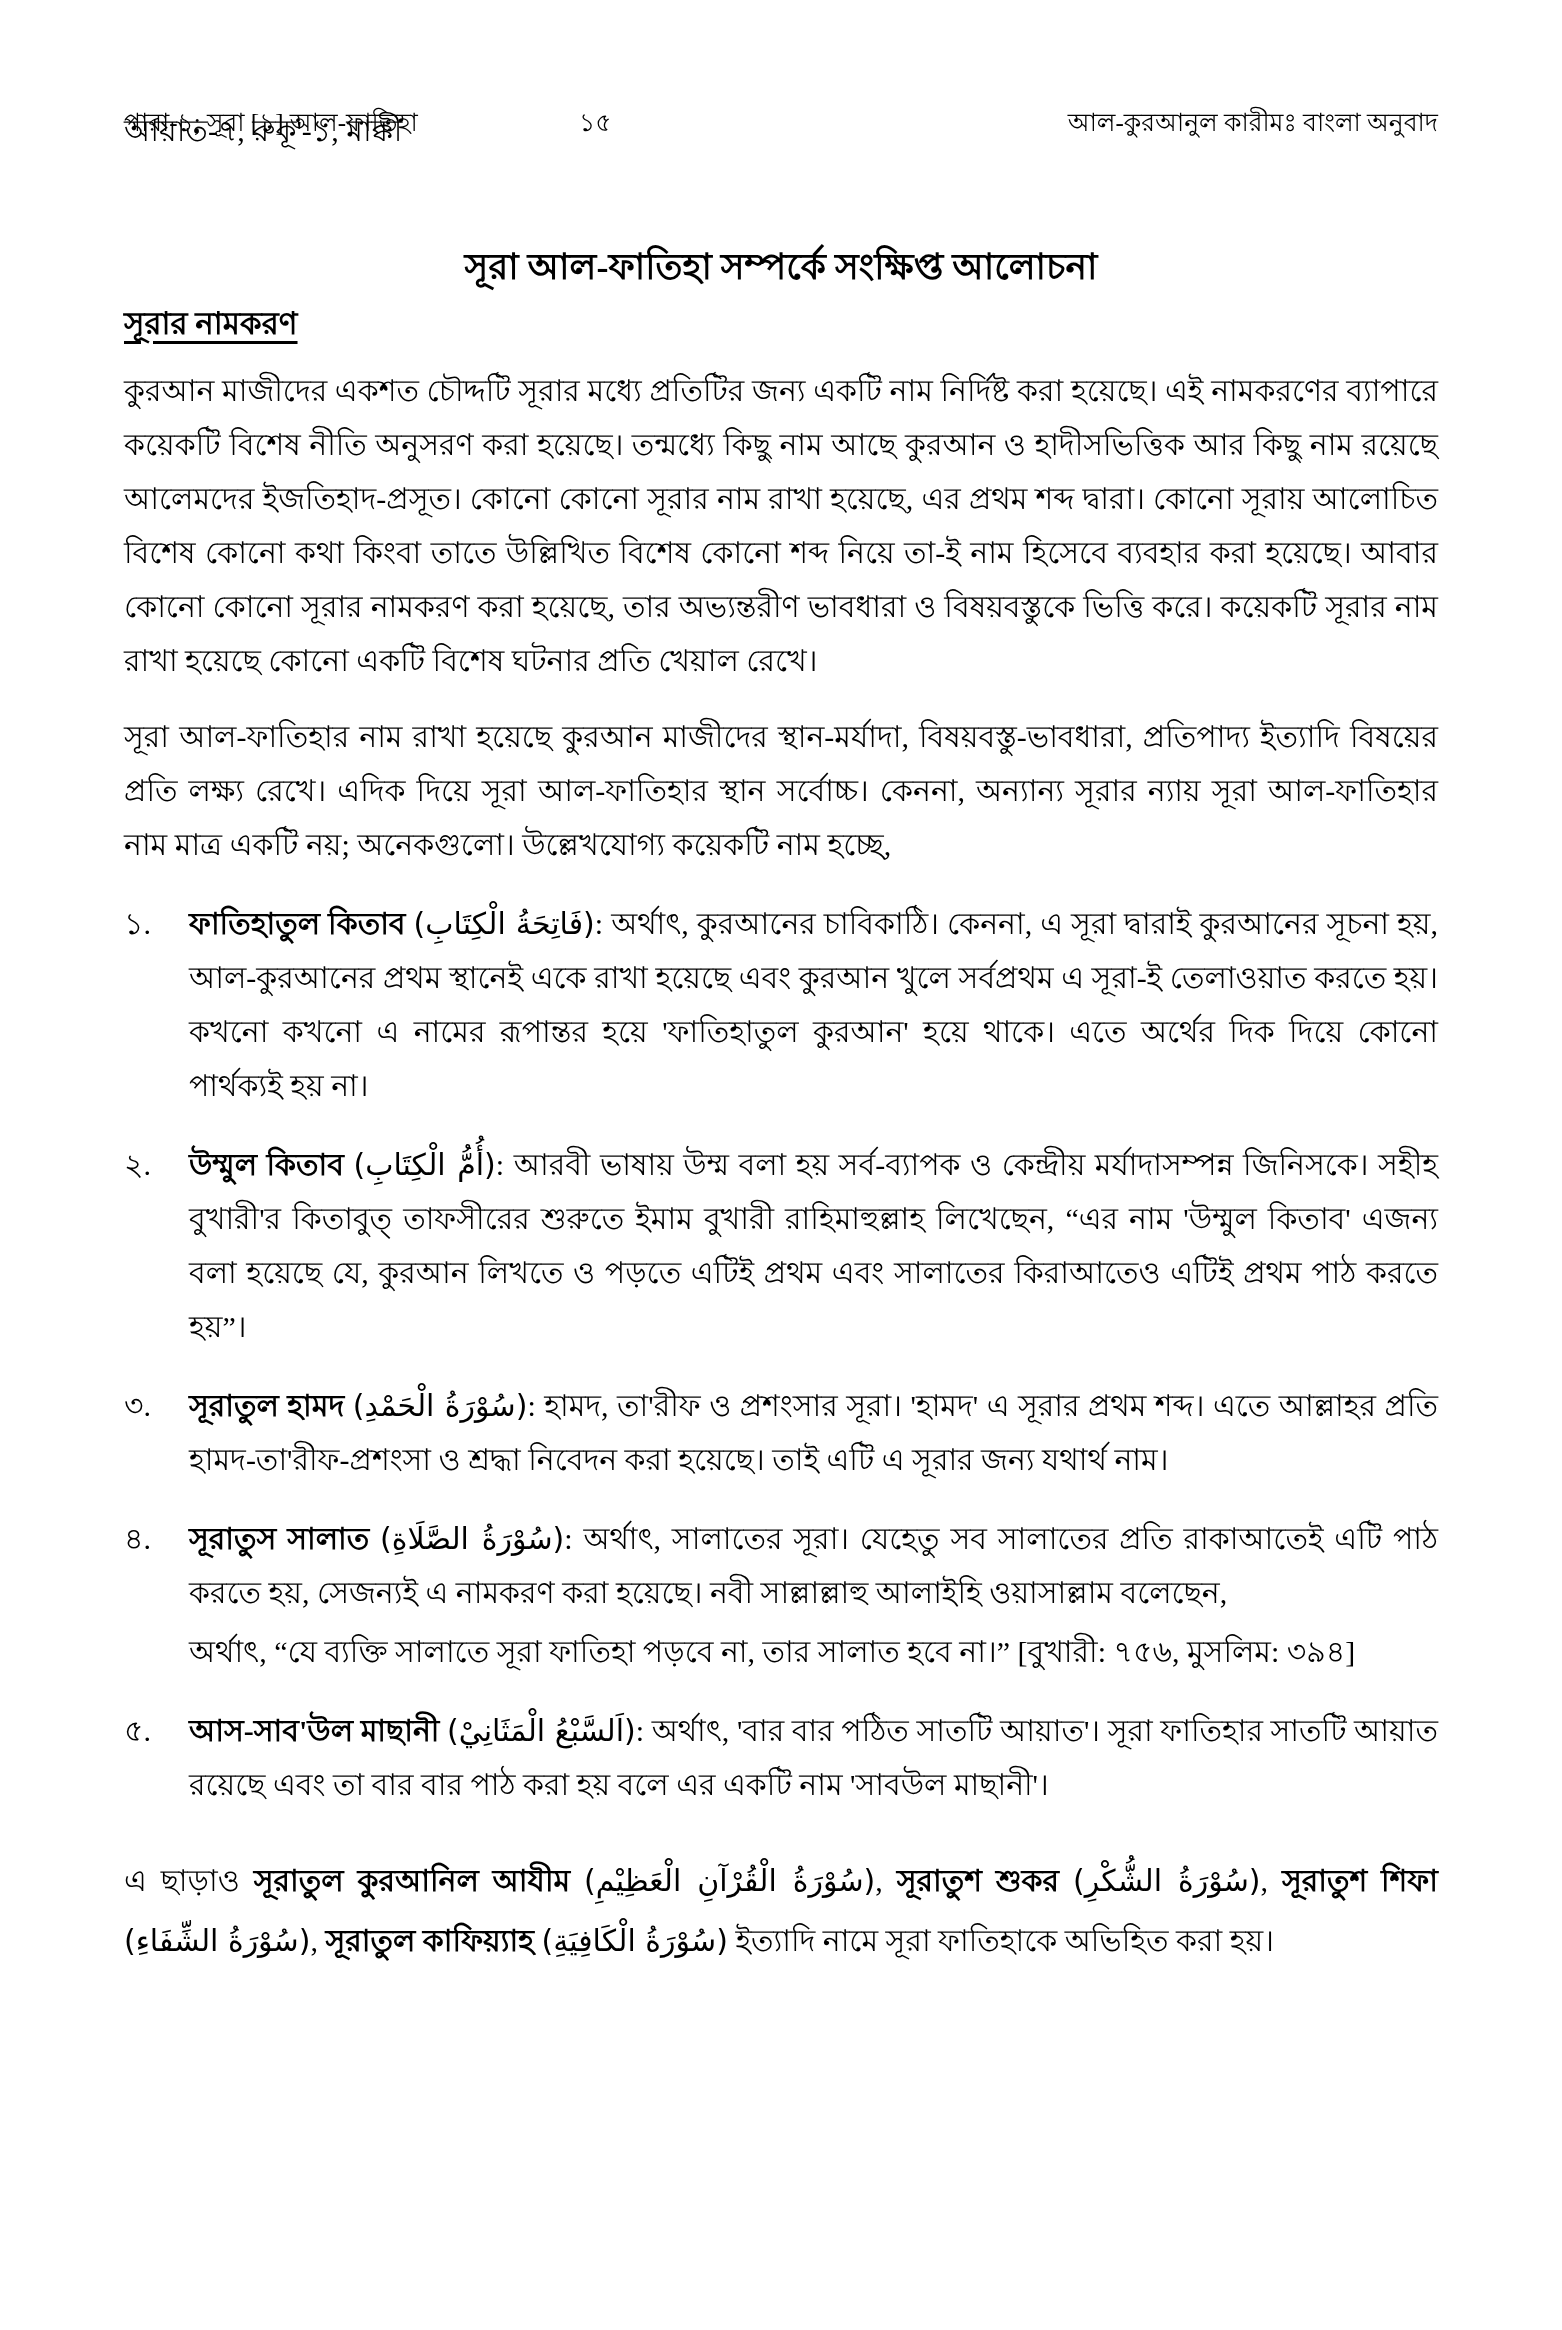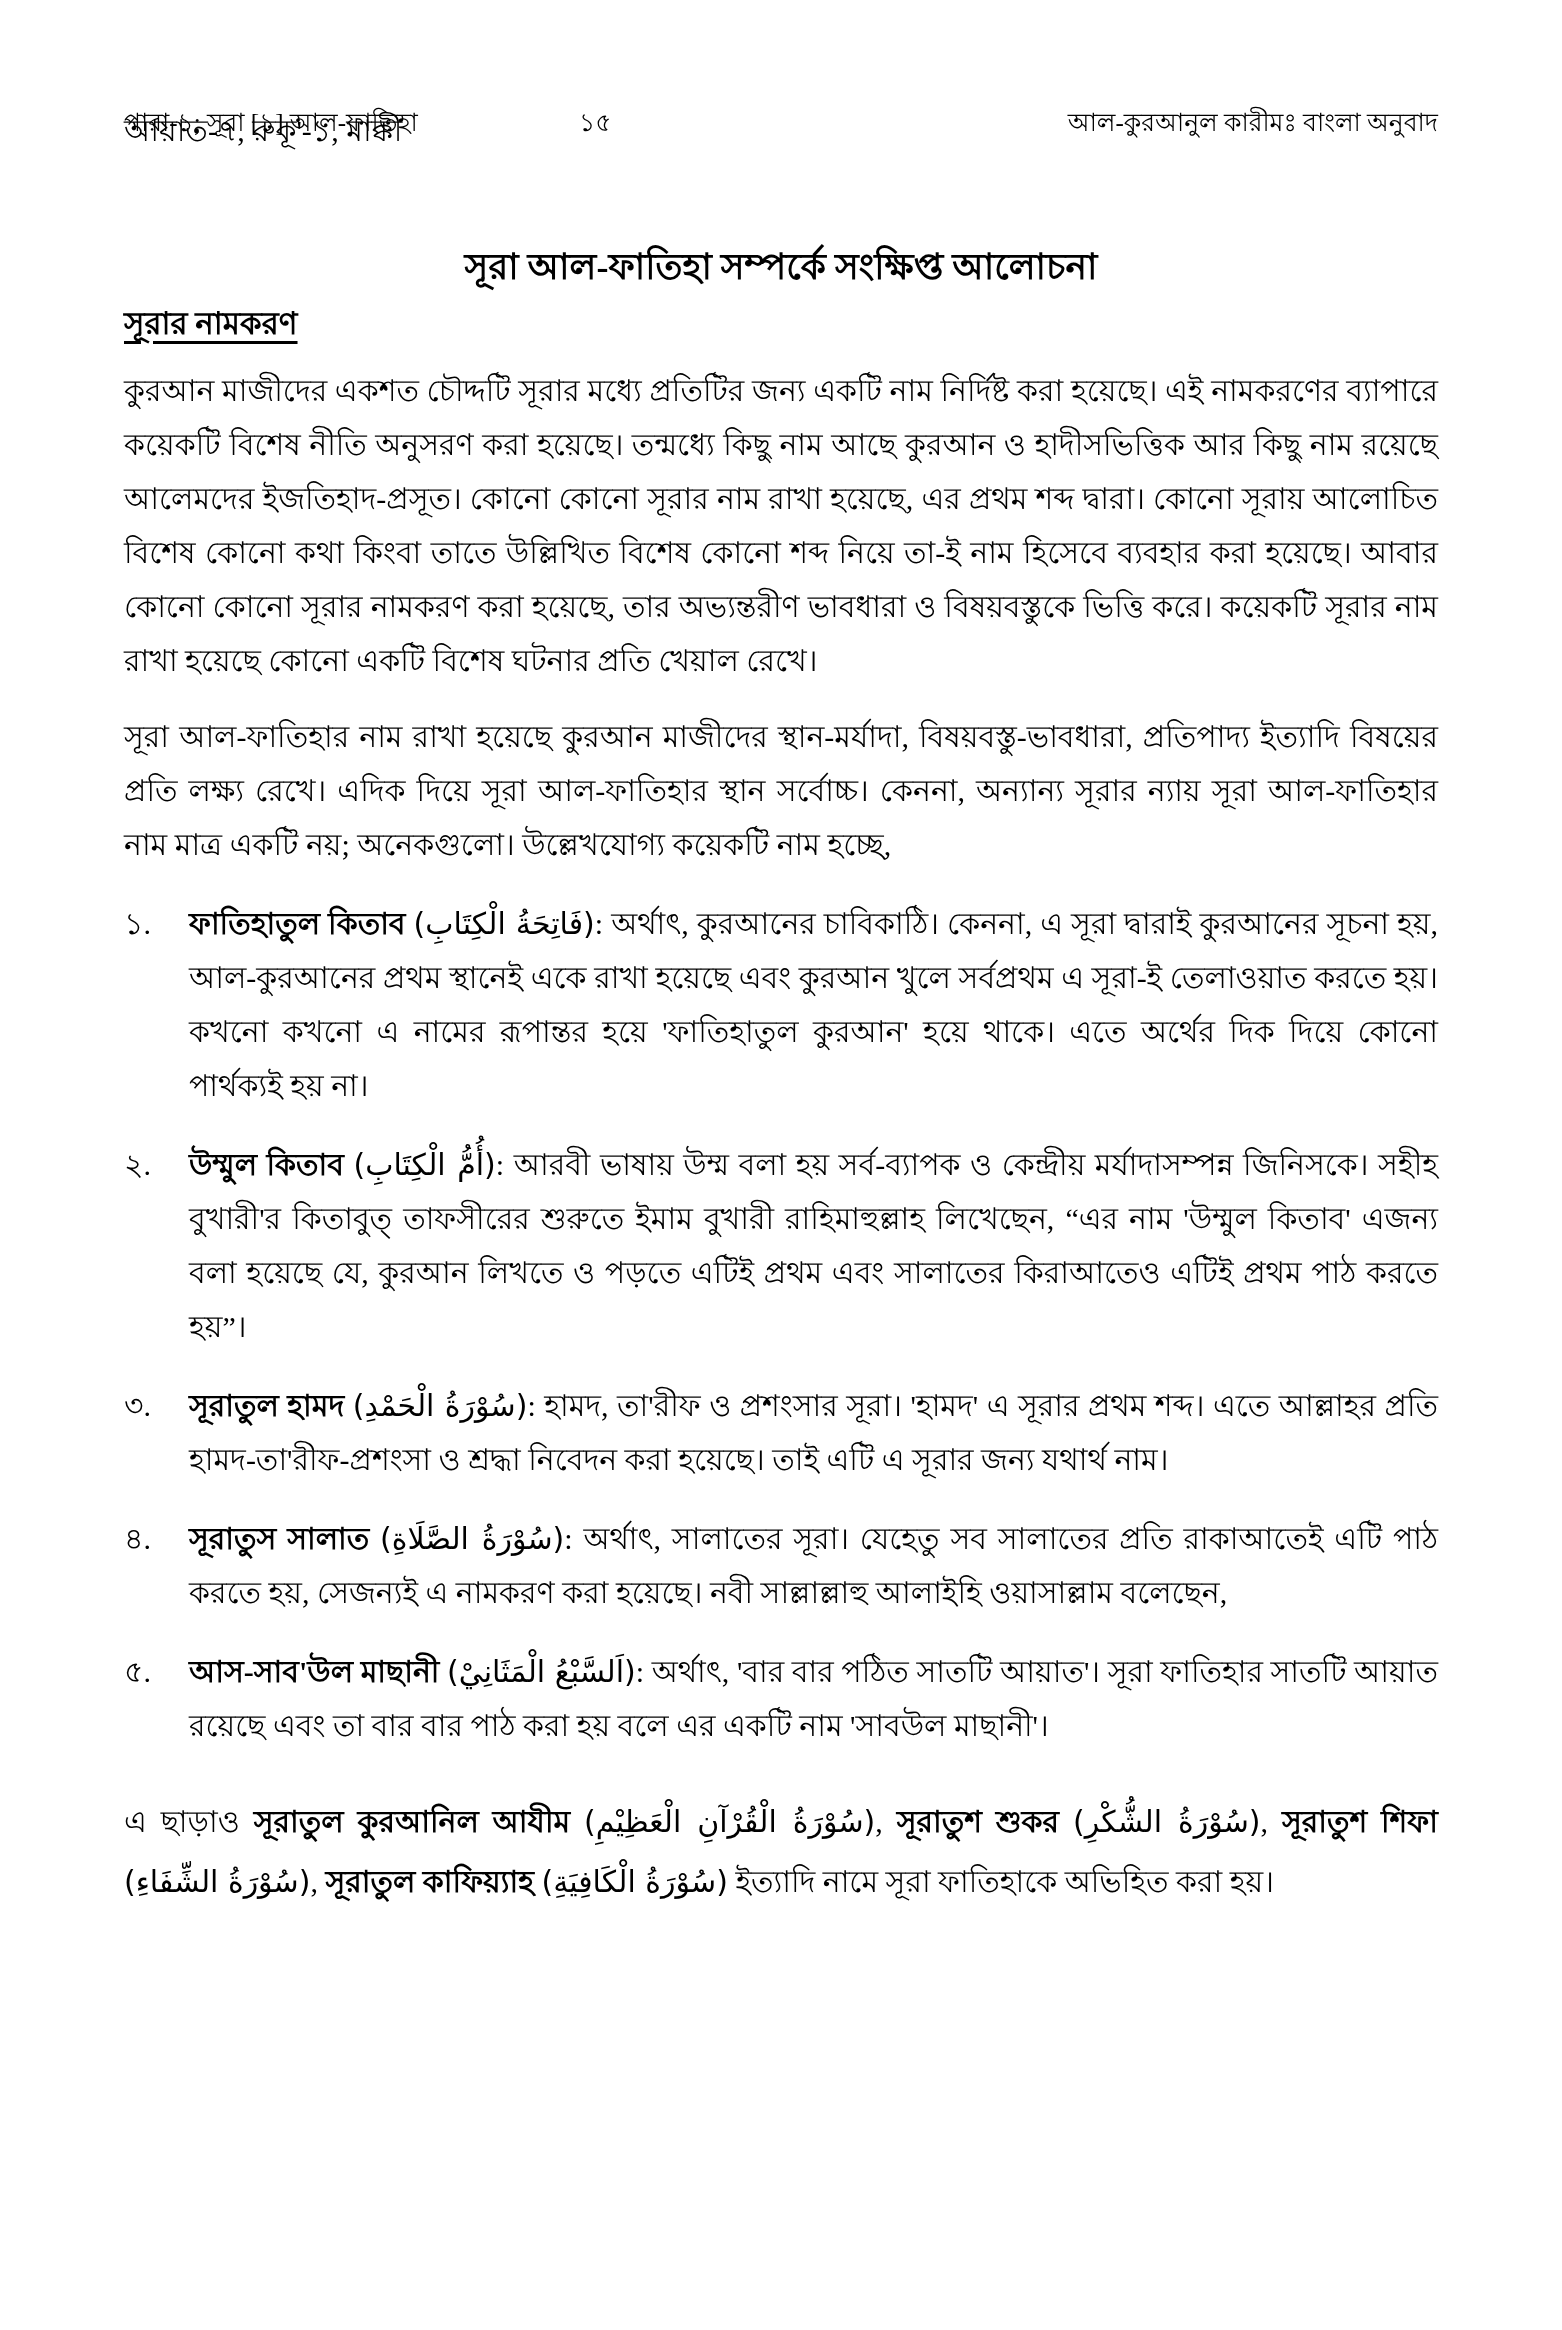--- a/index.html
+++ b/index.html
@@ -121,20 +121,21 @@
   </div>
 
   <div class="list-item">
     <span class="list-num">৩.</span>
     <div class="item-text"><span class="bold">সূরাতুল হামদ </span><span class="arabic">(سُوْرَةُ الْحَمْدِ)</span><span>: হামদ, তা'রীফ ও প্রশংসার সূরা। 'হামদ' এ সূরার প্রথম শব্দ। এতে আল্লাহর প্রতি হামদ-তা'রীফ-প্রশংসা ও শ্রদ্ধা নিবেদন করা হয়েছে। তাই এটি এ সূরার জন্য যথার্থ নাম।</span></div>
   </div>
 
   <div class="list-item">
     <span class="list-num">৪.</span>
     <div class="item-text"><span class="bold">সূরাতুস সালাত </span><span class="arabic">(سُوْرَةُ الصَّلَاةِ)</span><span>: অর্থাৎ, সালাতের সূরা। যেহেতু সব সালাতের প্রতি রাকাআতেই এটি পাঠ করতে হয়, সেজন্যই এ নামকরণ করা হয়েছে। নবী সাল্লাল্লাহু আলাইহি ওয়াসাল্লাম বলেছেন,</span></div>
+    <div class="hadith-translation">অর্থাৎ, “যে ব্যক্তি সালাতে সূরা ফাতিহা পড়বে না, তার সালাত হবে না।” [বুখারী: ৭৫৬, মুসলিম: ৩৯৪]</div>
   </div>
 
   <div class="list-item">
     <span class="list-num">৫.</span>
     <div class="item-text"><span class="bold">আস-সাব'উল মাছানী </span><span class="arabic">(اَلسَّبْعُ الْمَثَانِيْ)</span><span>: অর্থাৎ, 'বার বার পঠিত সাতটি আয়াত'। সূরা ফাতিহার সাতটি আয়াত রয়েছে এবং তা বার বার পাঠ করা হয় বলে এর একটি নাম 'সাবউল মাছানী'।</span></div>
   </div>
 
   <p class="closing-para"><span>এ ছাড়াও </span><span class="bold">সূরাতুল কুরআনিল আযীম </span><span class="arabic">(سُوْرَةُ الْقُرْآنِ الْعَظِيْمِ)</span><span>, </span><span class="bold">সূরাতুশ শুকর </span><span class="arabic">(سُوْرَةُ الشُّكْرِ)</span><span>, </span><span class="bold">সূরাতুশ শিফা </span><span class="arabic">(سُوْرَةُ الشِّفَاءِ)</span><span>, </span><span class="bold">সূরাতুল কাফিয়্যাহ </span><span class="arabic">(سُوْرَةُ الْكَافِيَةِ)</span><span> ইত্যাদি নামে সূরা ফাতিহাকে অভিহিত করা হয়।</span></p>
 
 </div>

